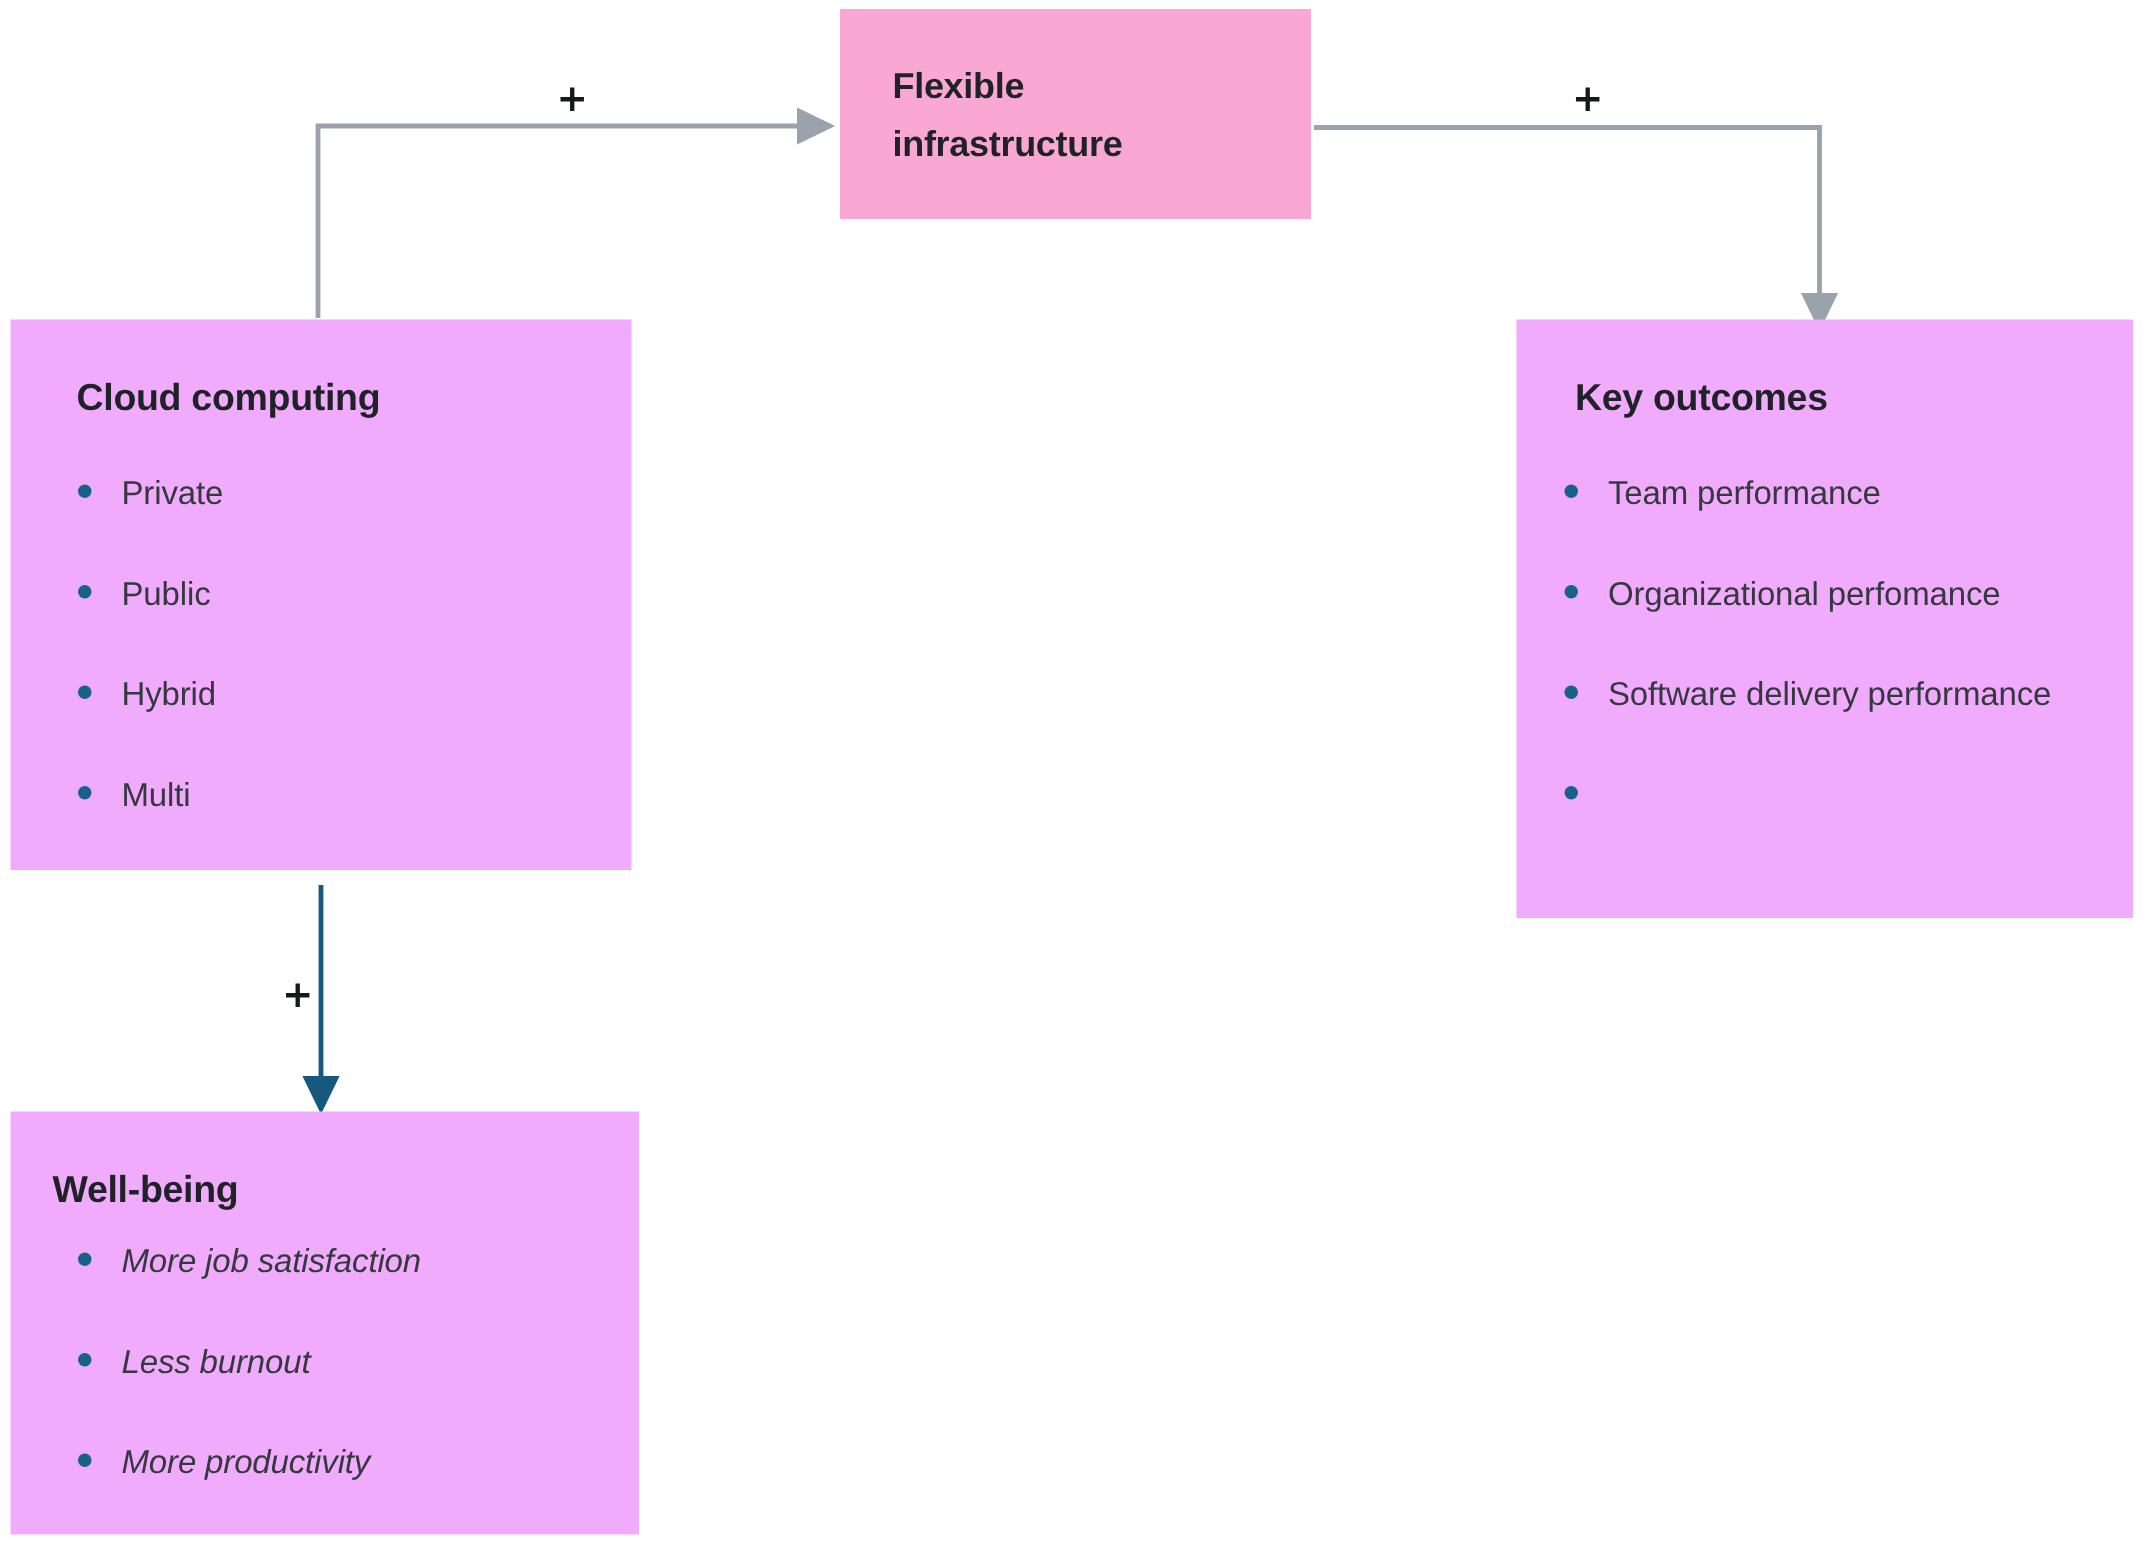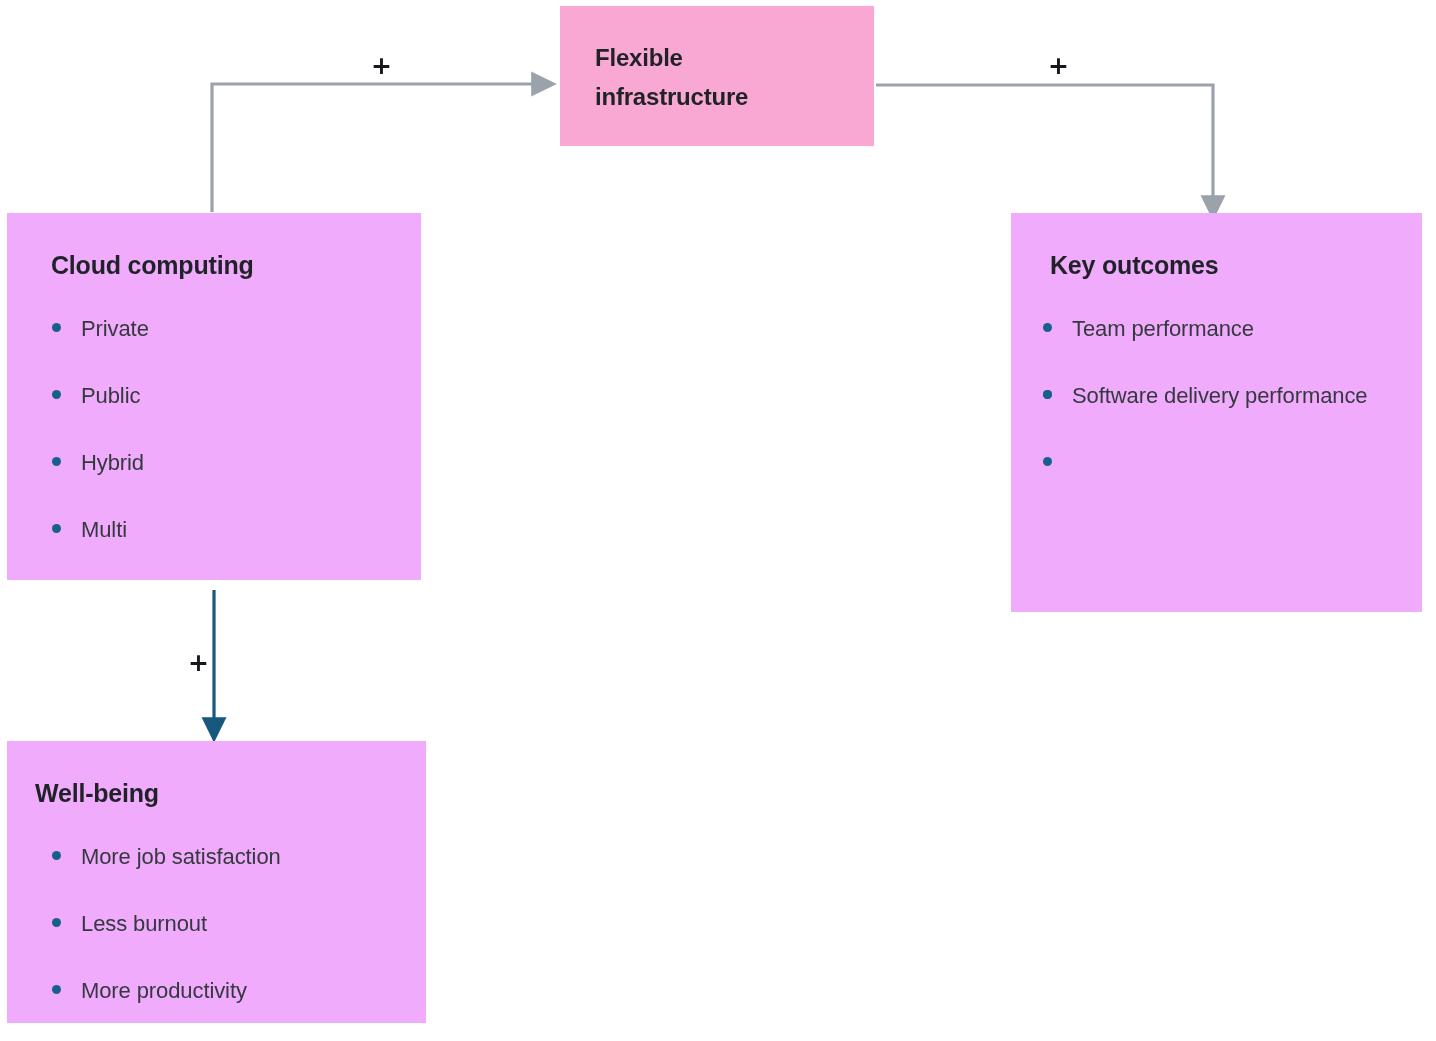--- a/index.html
+++ b/index.html
@@ -153,34 +153,35 @@
 
   <div class="box box-pale" style="left:1011px; top:213px; width:411px; height:399px;">
     <div class="box-title" style="position:absolute; left:23px; top:37px;margin-left:16px;">Key outcomes</div>
     <ul class="bullets" style="position:absolute; left:32px; top:96px; width:348px;">
       <li>
         <span class="dot"></span>
         <span>Team performance</span>
       </li>
       <li>
         <span class="dot"></span>
+        <span>Organizational perfomance</span>
       </li>
       <li>
         <span class="dot"></span>
         <span>Software delivery performance</span>
       </li>
       <li>
         <span class="dot"></span>
       </li>
     </ul>
   </div>
 
   <div class="box box-pale" style="left:7px; top:741px; width:419px; height:282px;">
     <div class="box-title" style="position:absolute; left:28px; top:37px;">Well-being</div>
-    <ul class="bullets" style="position:absolute; left:45px; top:96px; width:350px;">
+    <ul class="bullets" style="position:absolute; left:45px; top:80px; width:350px;font-style:italic;">
       <li>
         <span class="dot"></span>
         <span>More job satisfaction</span>
       </li>
       <li>
         <span class="dot"></span>
         <span>Less burnout</span>
       </li>
       <li>
         <span class="dot"></span>

